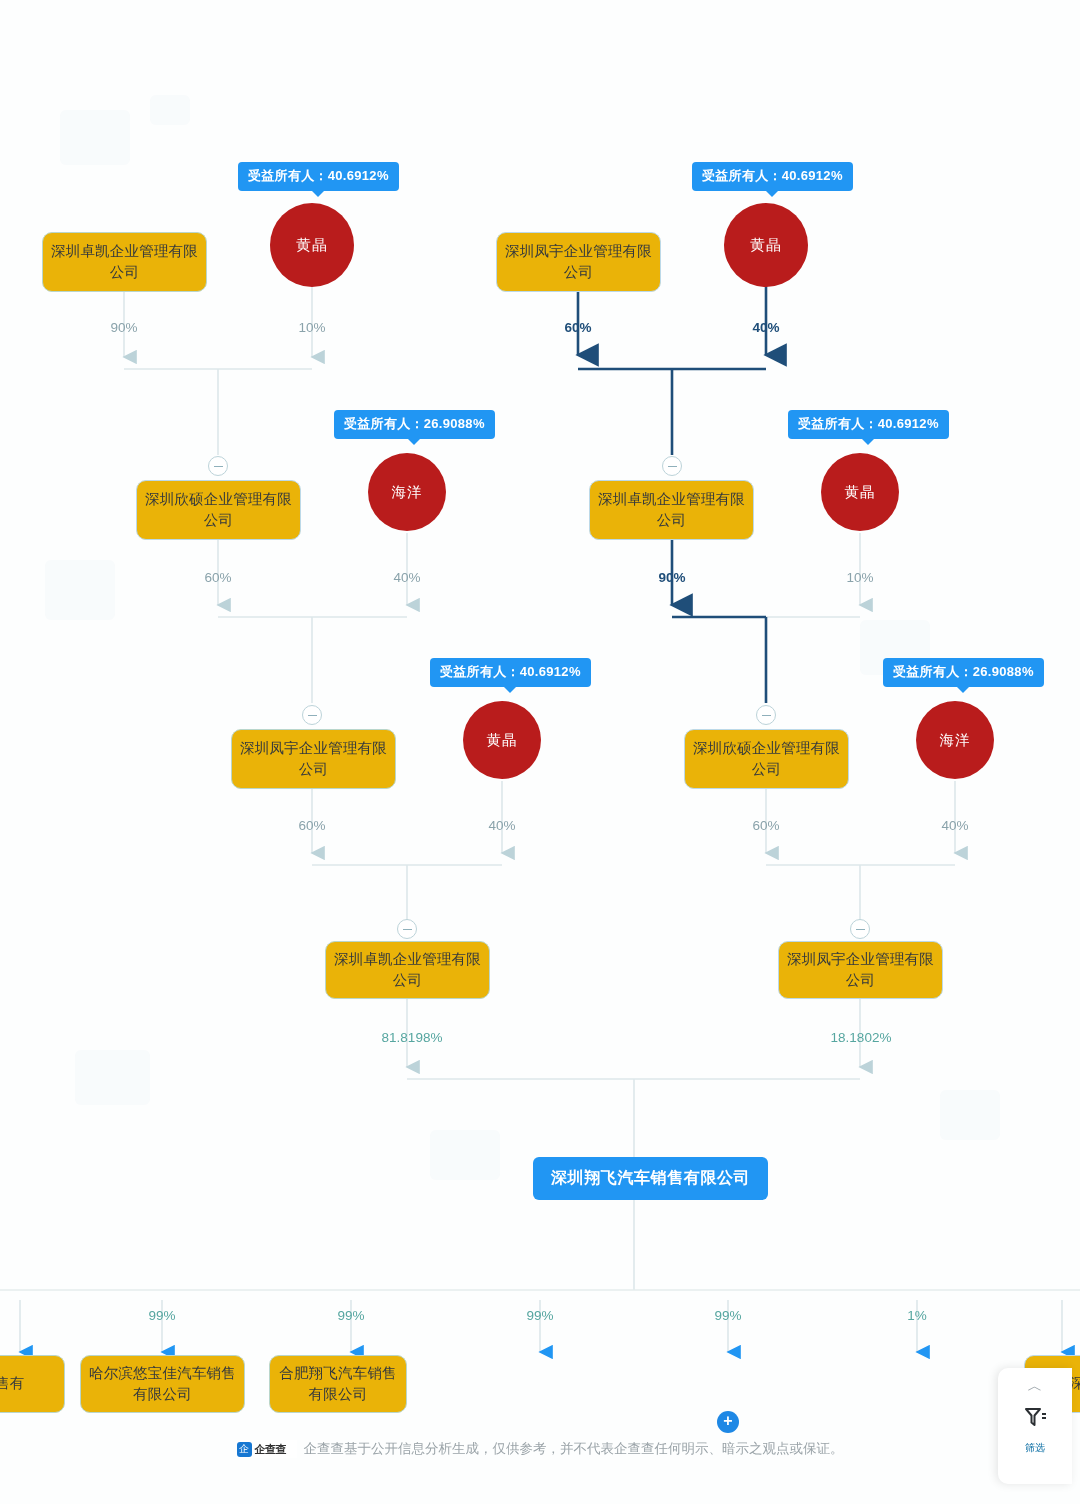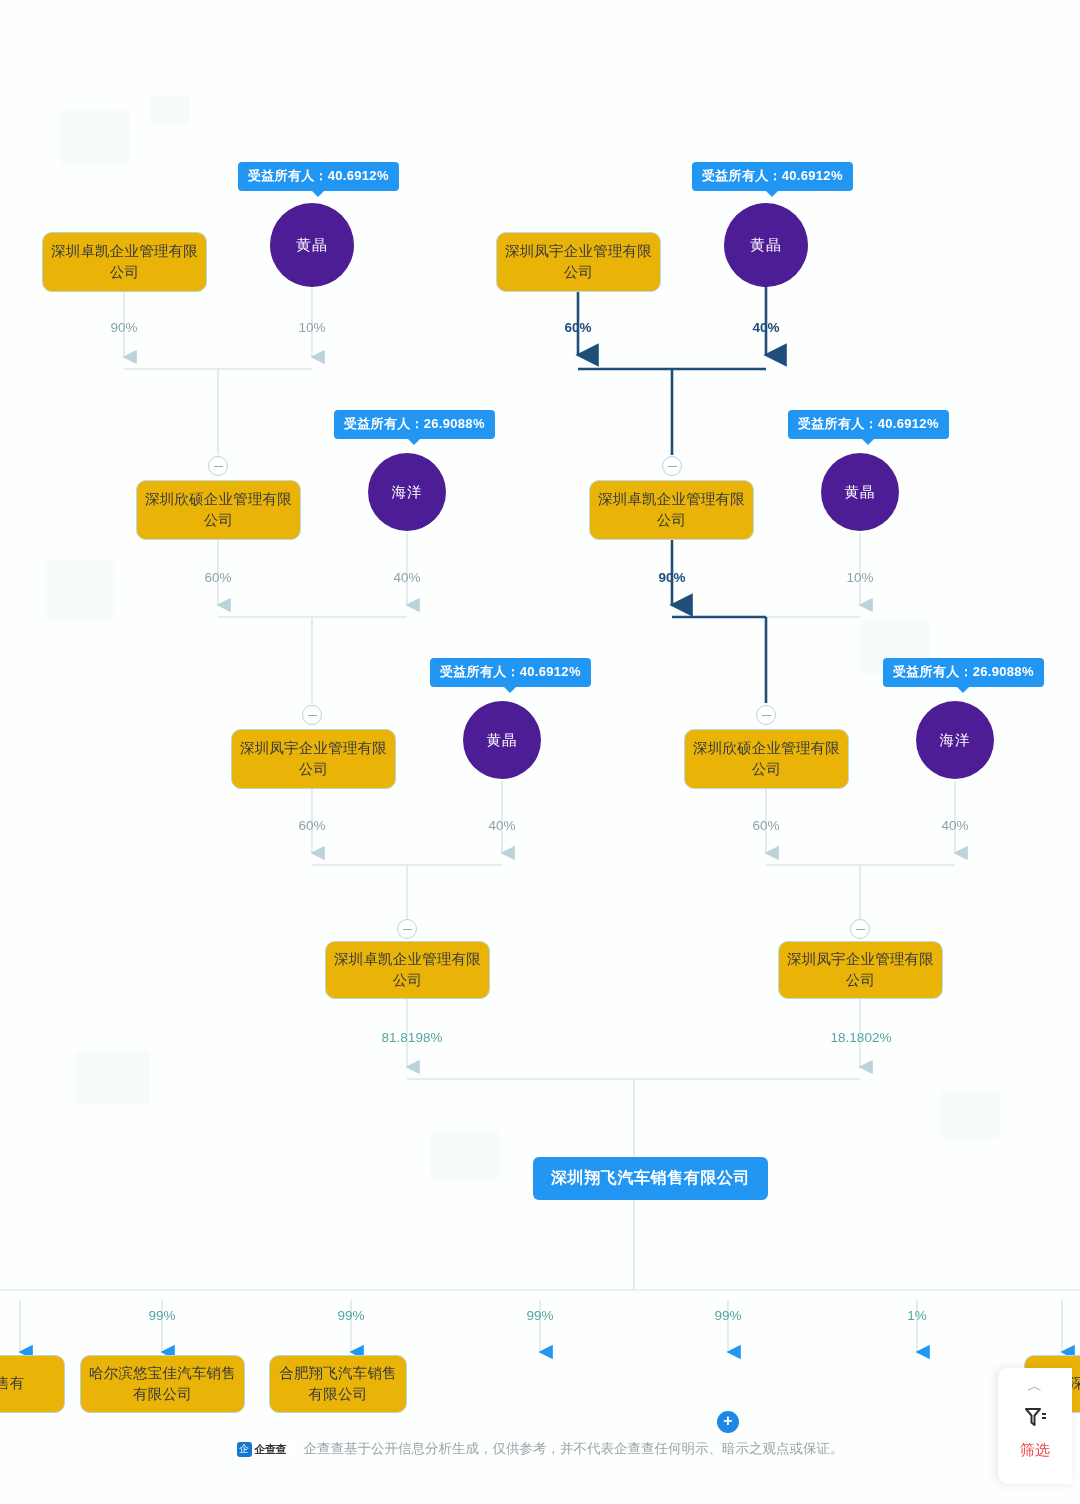--- a/index.html
+++ b/index.html
@@ -40,21 +40,21 @@
     letter-spacing: .2px;
   }
   .box.green { border-color: #b9d6cb; }
   .box.blue  { border-color: #bcd9e8; }
 
   
   .person {
     position: absolute;
     width: 84px; height: 84px;
     border-radius: 50%;
-    background: #4c1d95;
+    background: #b91c1c;
     color: #ffffff;
     display: flex; align-items: center; justify-content: center;
     font-size: 15px;
     letter-spacing: 1px;
   }
   .person.sm { width: 78px; height: 78px; font-size: 14.5px; }
 
   
   .botag {
     position: absolute;
@@ -154,21 +154,21 @@
     right: 8px; top: 1368px;
     width: 74px; height: 116px;
     background: #ffffff;
     border-radius: 10px 0 0 10px;
     box-shadow: -2px 0 10px rgba(0,0,0,.10);
     display: flex; flex-direction: column; align-items: center;
     padding-top: 10px;
   }
   .fab .chev { font-size: 15px; color: #9aa3a8; line-height: 1; margin-bottom: 12px; }
   .fab .funnel { margin-bottom: 6px; }
-  .fab .flabel { font-size: 15px; color: #ef4444; }
+  .fab .flabel { font-size: 10px; color: #0369a1; }
 </style>
 </head>
 <body>
 
 <div id="stage">
 
   <div class="wm" style="left:60px;top:110px;width:70px;height:55px;"></div>
   <div class="wm" style="left:150px;top:95px;width:40px;height:30px;"></div>
   <div class="wm" style="left:45px;top:560px;width:70px;height:60px;"></div>
   <div class="wm" style="left:75px;top:1050px;width:75px;height:55px;"></div>

